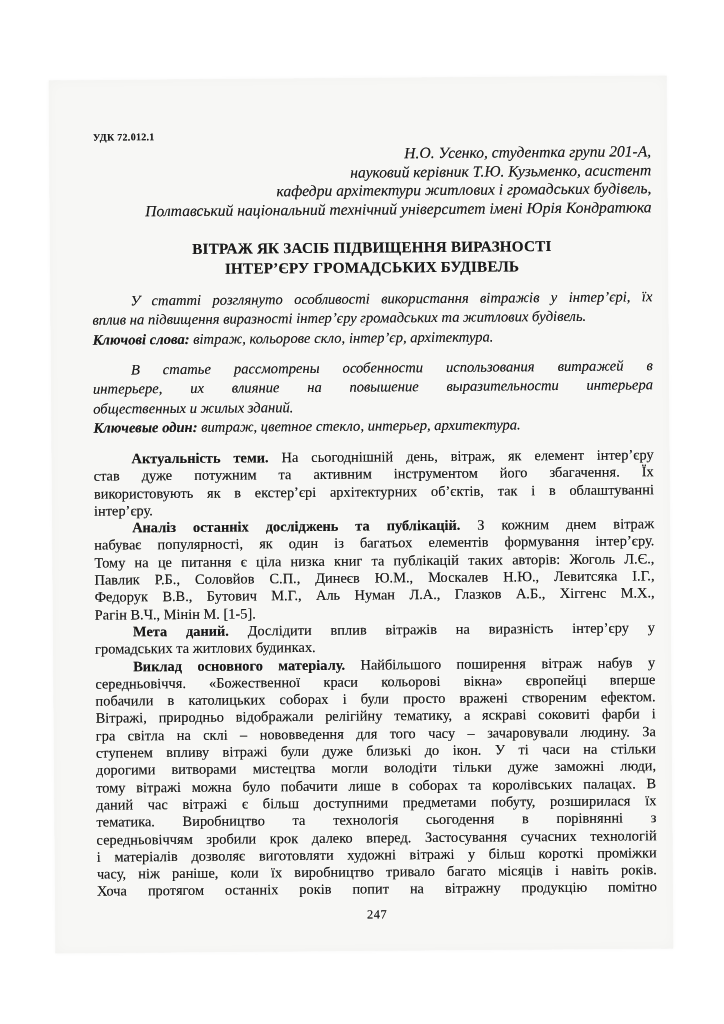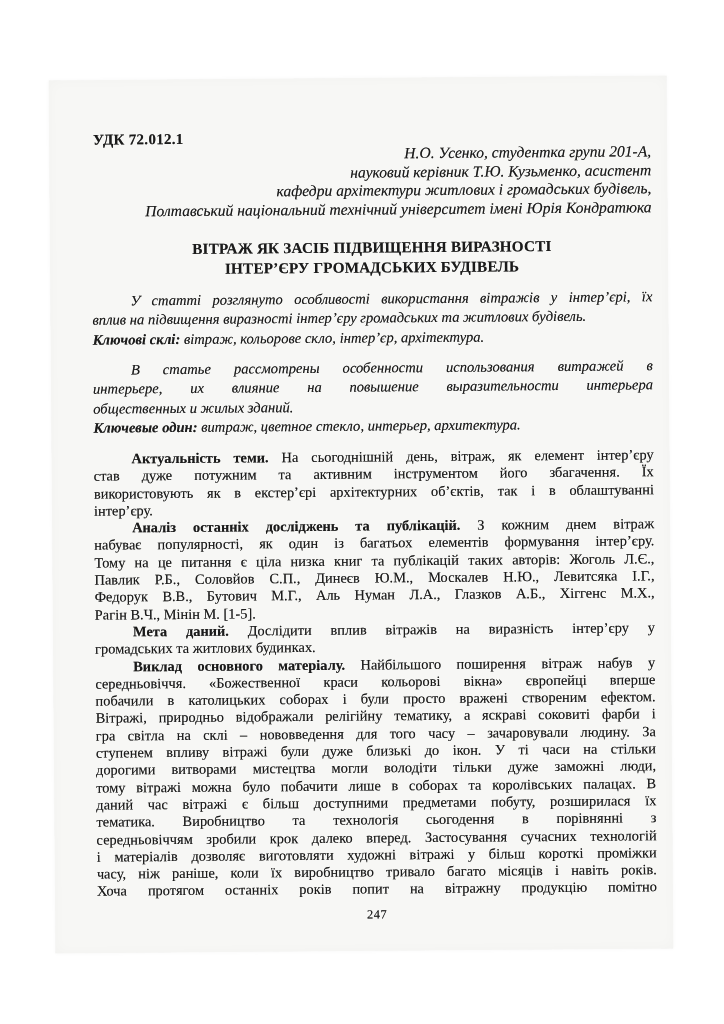--- a/index.html
+++ b/index.html
@@ -38,21 +38,21 @@
     color: #1b1b1b;
     transform: rotate(-0.45deg);
     transform-origin: 340px 510px;
     text-shadow: 0 0 0.4px rgba(20,20,20,0.55);
   }
   .udk {
     position: absolute;
     top: 129px;
     left: 2px;
     font-weight: bold;
-    font-size: 15px;
+    font-size: 10px;
     letter-spacing: 0.3px;
   }
   .authors { position: absolute; top: 144px; right: 0; width: 100%; }
   .authors .tline {
     height: 18.6px;
     line-height: 18.6px;
     text-align: right;
     font-style: italic;
     font-size: 15.6px;
   }
@@ -106,21 +106,21 @@
       </div>
 
     <div class="title-block">
       <div>ВІТРАЖ ЯК ЗАСІБ ПІДВИЩЕННЯ ВИРАЗНОСТІ</div>
       <div>ІНТЕР’ЄРУ ГРОМАДСЬКИХ БУДІВЕЛЬ</div>
     </div>
 
     <div class="abstract abs-ua">
         <div class="tline just ind">У статті розглянуто особливості використання вітражів у інтер’єрі, їх</div>
         <div class="tline">вплив на підвищення виразності інтер’єру громадських та житлових будівель.</div>
-        <div class="tline"><span class="lead">Ключові склі:</span> вітраж, кольорове скло, інтер’єр, архітектура.</div>
+        <div class="tline"><span class="lead">Ключові слова:</span> вітраж, кольорове скло, інтер’єр, архітектура.</div>
       </div>
 
     <div class="abstract abs-ru">
         <div class="tline just ind">В статье рассмотрены особенности использования витражей в</div>
         <div class="tline just">интерьере, их влияние на повышение выразительности интерьера</div>
         <div class="tline">общественных и жилых зданий.</div>
         <div class="tline"><span class="lead">Ключевые один:</span> витраж, цветное стекло, интерьер, архитектура.</div>
       </div>
 
     <div class="body-block">

